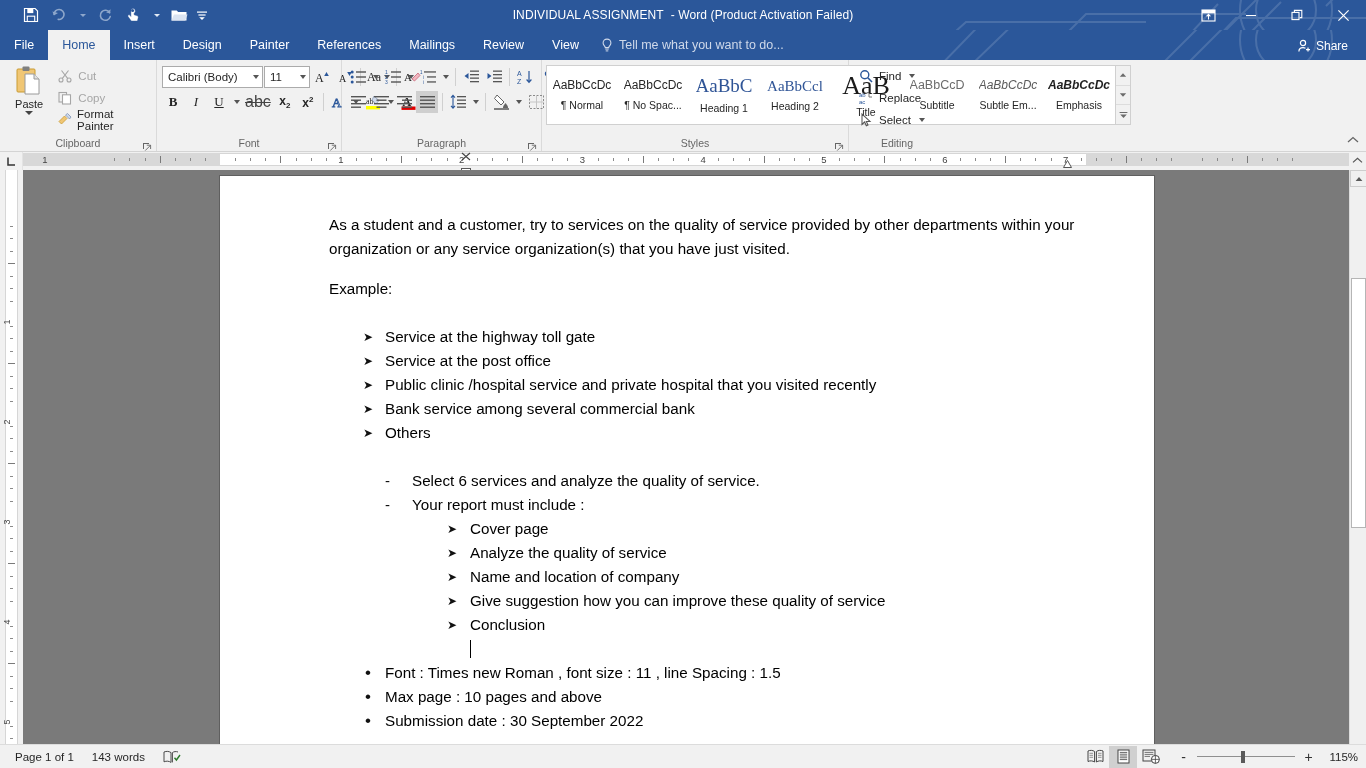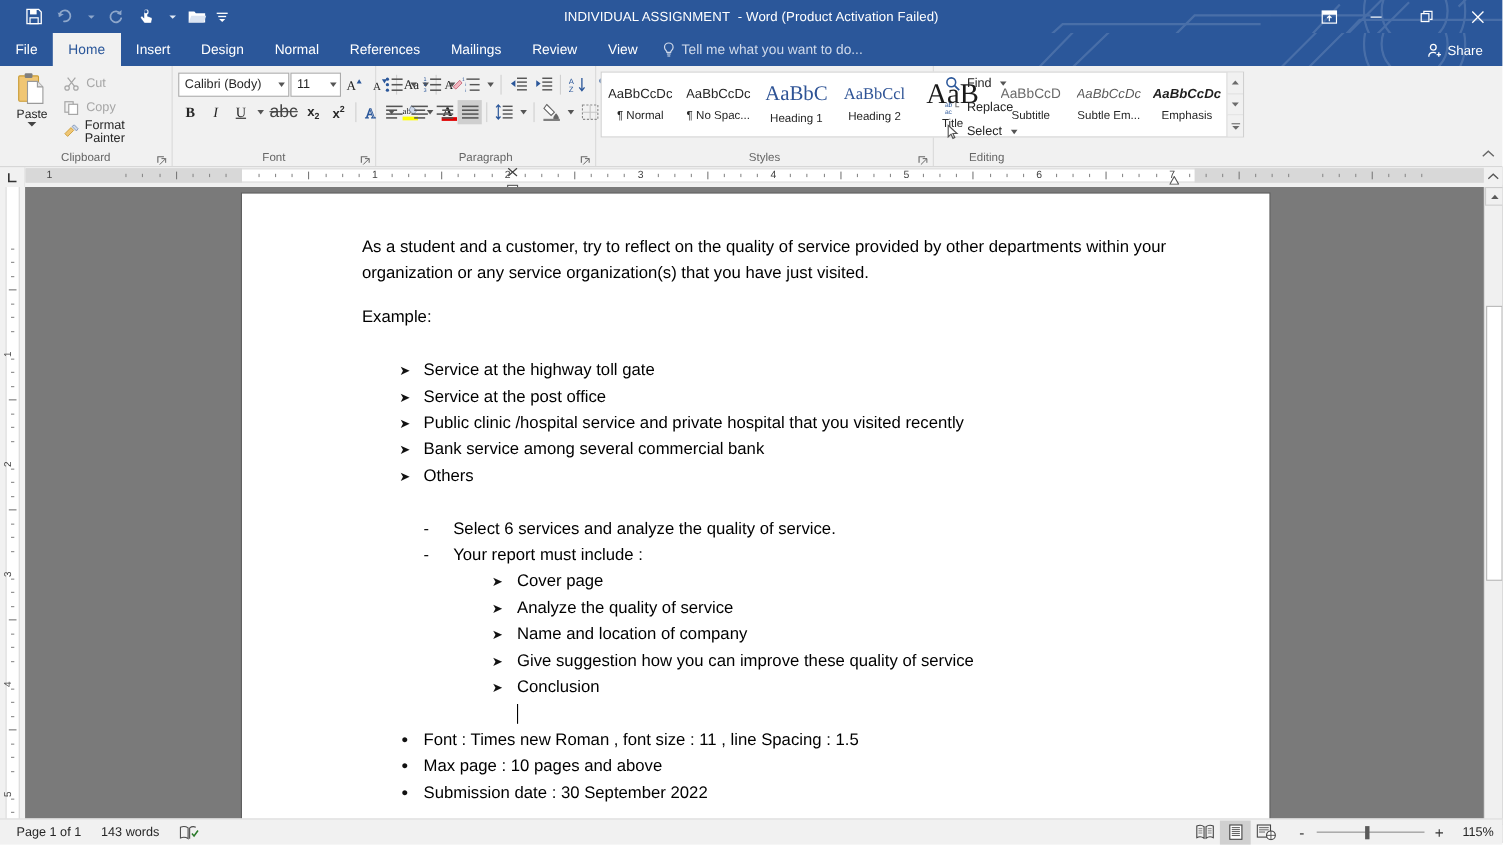--- a/index.html
+++ b/index.html
@@ -503,21 +503,21 @@
     <div class="tab active">
         <span>Home</span>
       </div>
     <div class="tab">
         <span>Insert</span>
       </div>
     <div class="tab">
         <span>Design</span>
       </div>
     <div class="tab">
-        <span>Normal</span>
+        <span>Painter</span>
       </div>
     <div class="tab">
         <span>References</span>
       </div>
     <div class="tab">
         <span>Mailings</span>
       </div>
     <div class="tab">
         <span>Review</span>
       </div>
@@ -1124,21 +1124,21 @@
           <div class="vr-tick" style="top: 568px;"></div>
           <div class="vr-tick" style="top: 580.5px;"></div>
           <div class="vr-tick maj" style="top: 593px;"></div>
         </div>
     </div>
 
     <div class="docarea">
       <div class="page">
         <div class="doc-body">
 
-          <p class="p body">As a student and a customer, try to reflect on the quality of service provided by other departments within your organization or any service organization(s) that you have just visited.</p>
+          <p class="p body">As a student and a customer, try to services on the quality of service provided by other departments within your organization or any service organization(s) that you have just visited.</p>
 
           <div class="spacer-sm"></div>
 
           <p class="p body">Example:</p>
 
           <div class="spacer-md"></div>
 
           <ul class="arrow-list">
             <li>Service at the highway toll gate</li>
             <li>Service at the post office</li>

